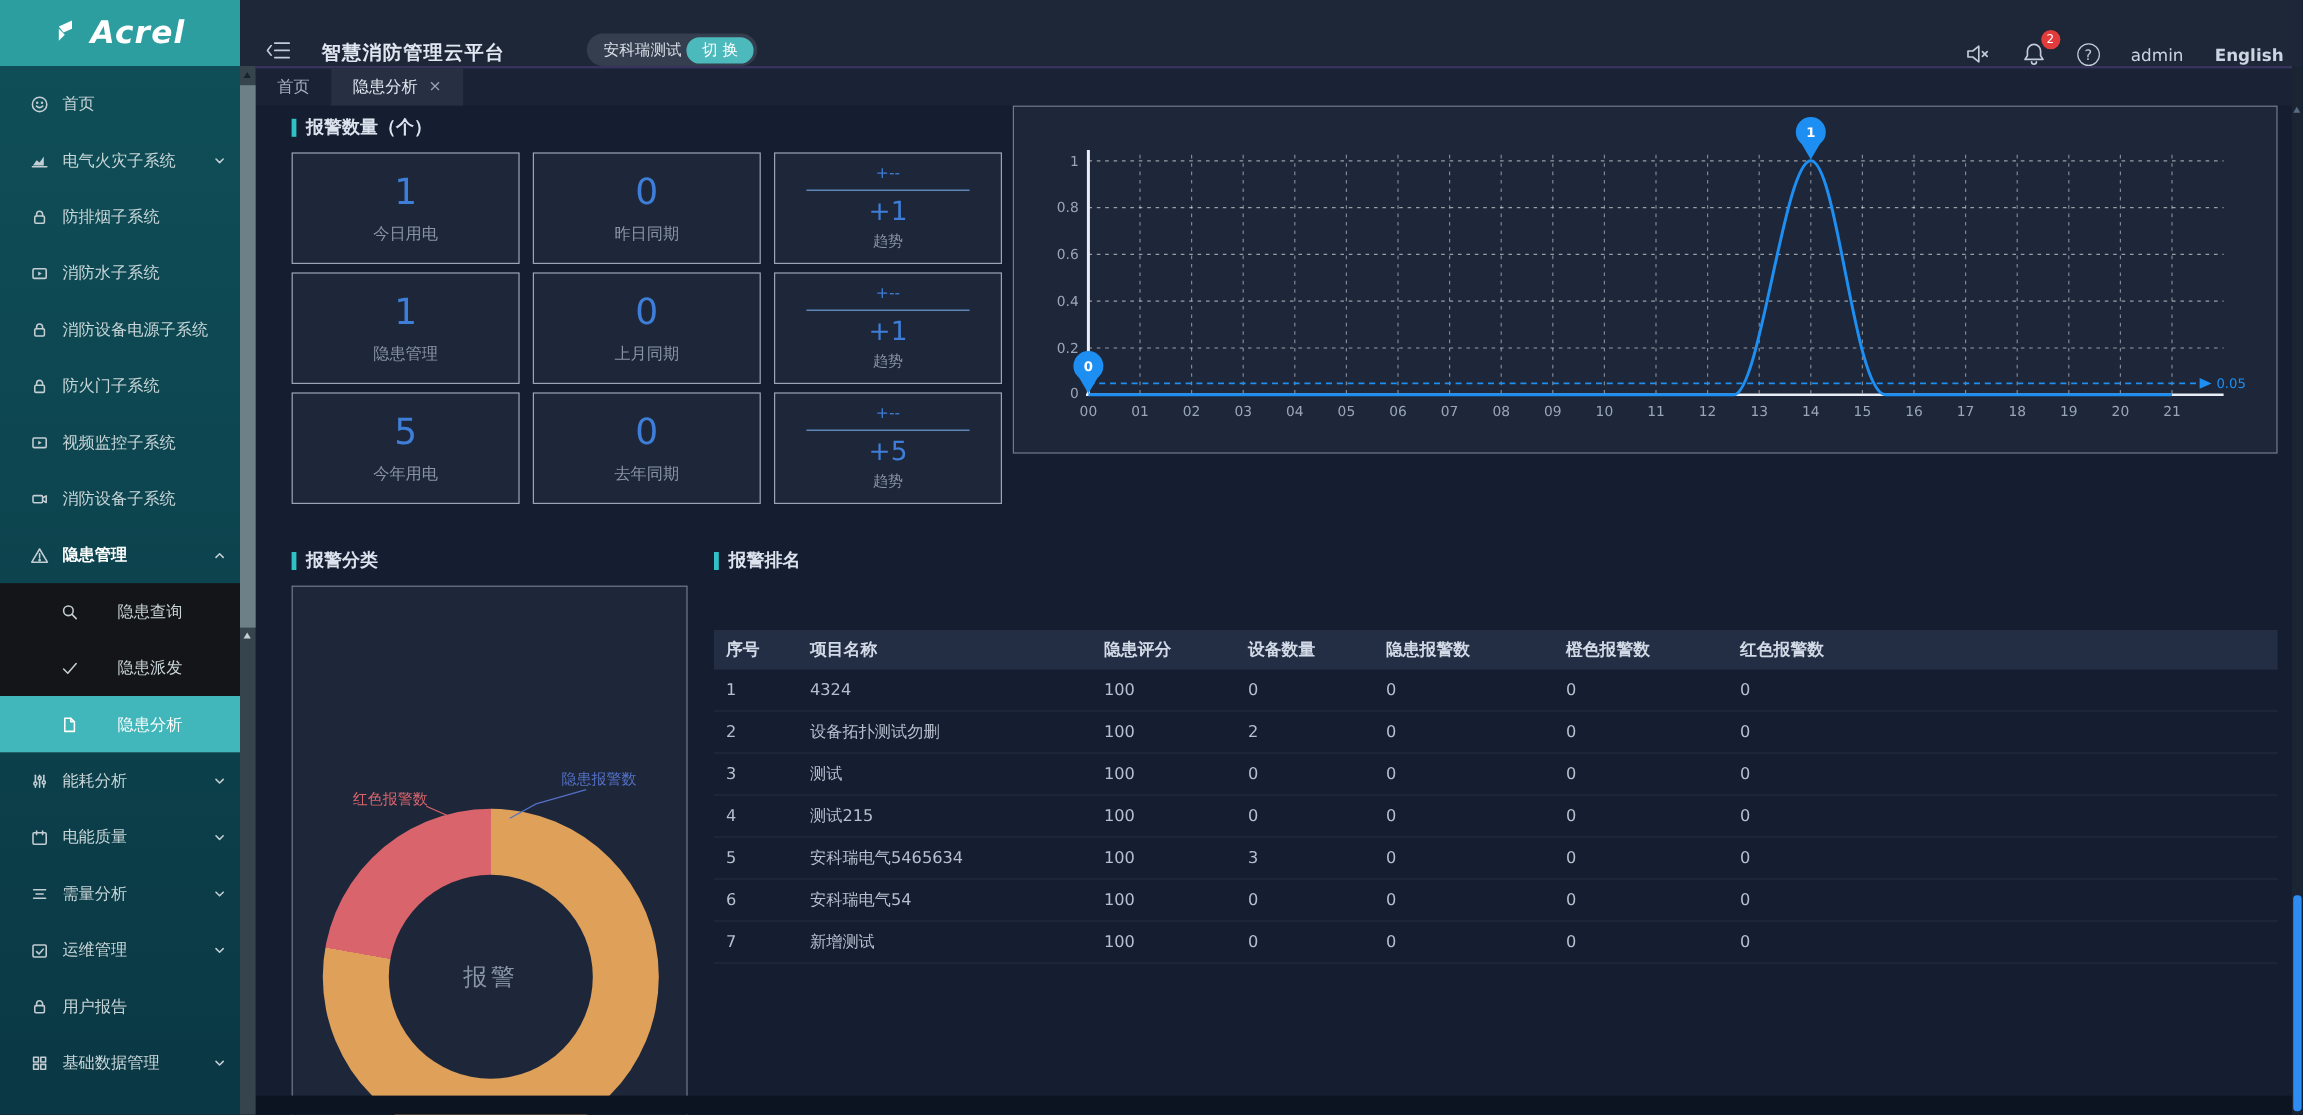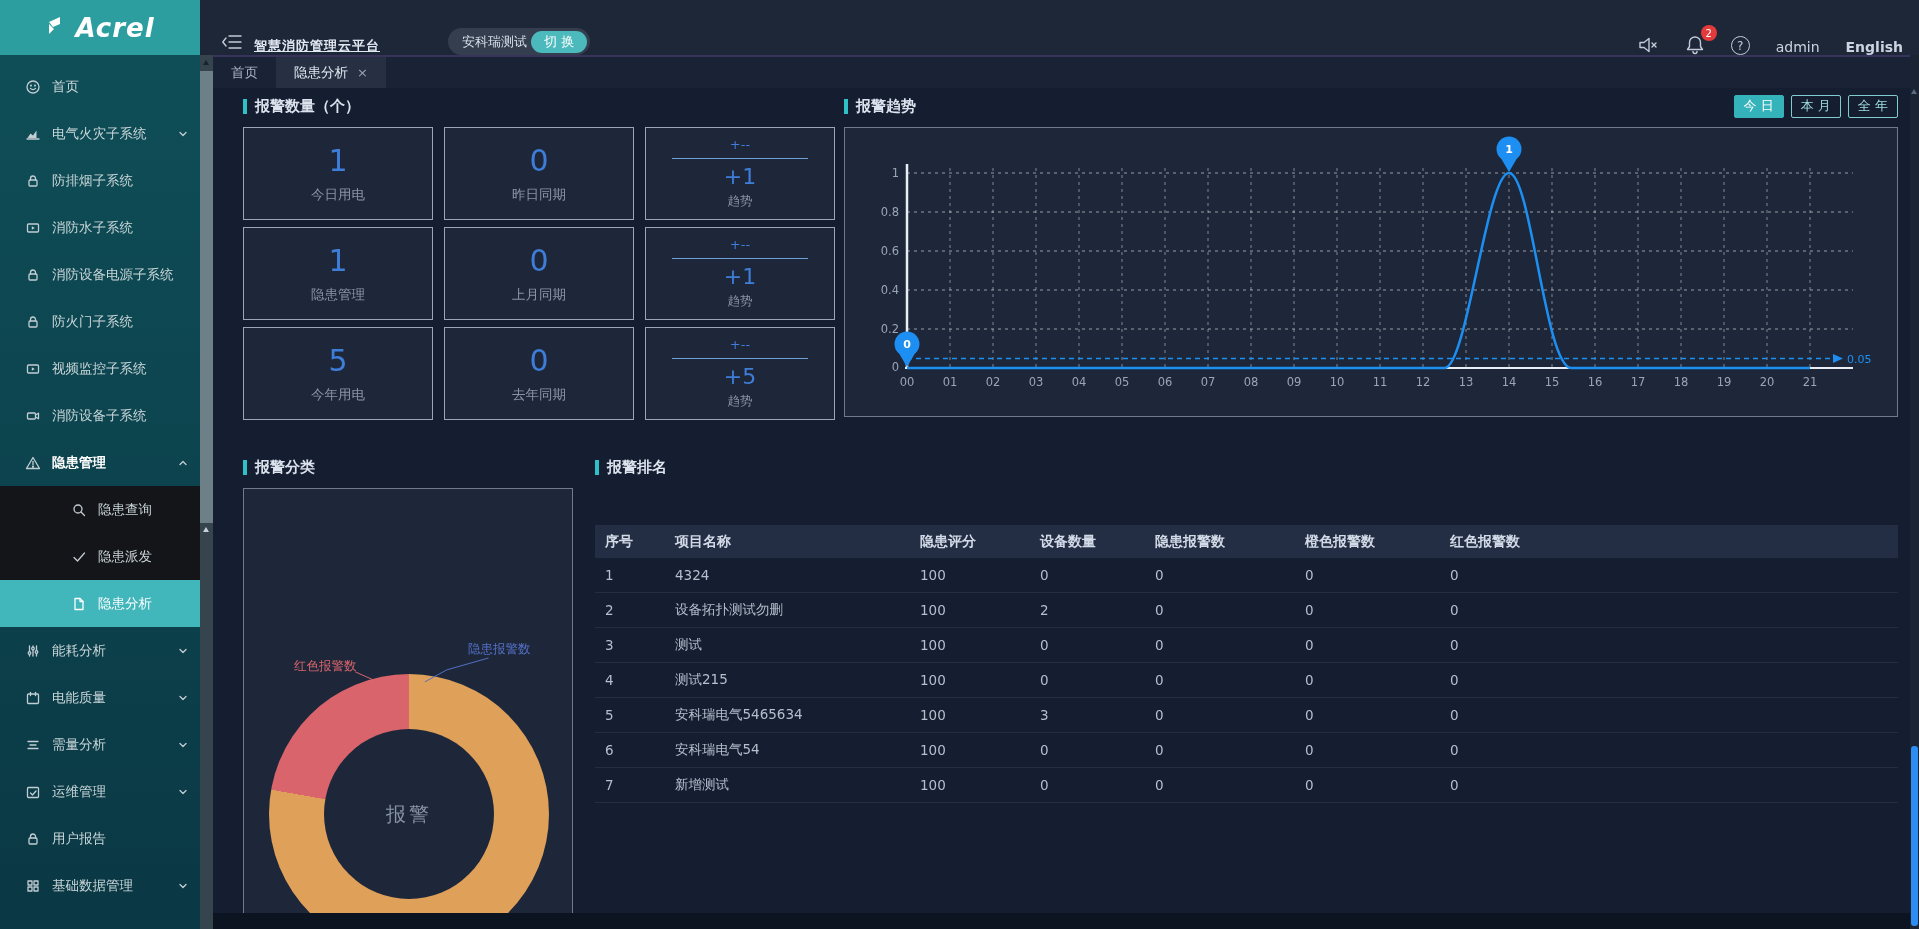--- a/index.html
+++ b/index.html
@@ -7,21 +7,21 @@
     font-family:"DejaVu Sans", sans-serif; }
   .app { position:relative; width:1919px; height:929px; background:#151e30; }
 
   
   header { position:absolute; top:0; left:0; right:0; height:55px; background:#1d2738;
     display:flex; align-items:flex-end; z-index:30; }
   .logo-block { width:200px; height:55px; background:#2d9ea0; display:flex; align-items:center;
     justify-content:center; gap:6px; flex:none; }
   .logo-text { color:#fff; font-size:26px; font-weight:bold; font-style:italic; letter-spacing:1px; }
   .collapse-btn { margin-left:22px; cursor:pointer; }
-  .app-title { color:#e2e8f2; font-size:13px; font-weight:bold; margin-left:12px; letter-spacing:1px;text-decoration:underline; }
+  .app-title { color:#e2e8f2; font-size:16px; font-weight:bold; margin-left:26px; letter-spacing:1px; }
   .proj-pill { margin-left:68px; background:#343e4e; border-radius:15px; height:27px;
     display:flex; align-items:center; padding:2px 3px 2px 14px; gap:4px; }
   .proj-name { color:#d9dfe9; font-size:13px; }
   .switch-btn { background:#4cb9bd; color:#fff; border:none; border-radius:12px; height:22px;
     padding:0 13px; font-size:13px; cursor:pointer; font-family:inherit; }
   .h-spacer { flex:1; }
   .h-icon { position:relative; margin-right:26px; cursor:pointer; display:flex; align-items:center; }
   .badge { position:absolute; top:-9px; right:-12px; background:#e23b3b; color:#fff; font-size:10px;
     min-width:16px; height:16px; border-radius:9px; display:flex; align-items:center; justify-content:center; padding:0 3px; }
   .help-circle { width:19px; height:19px; border:1.4px solid #c3cbd8; border-radius:50%;
@@ -33,21 +33,21 @@
   .sidebar { position:absolute; top:55px; left:0; width:200px; bottom:0; overflow:hidden;
     background:linear-gradient(180deg,#0f4e57 0%,#0c424d 55%,#0a3844 100%); z-index:20; }
   .menu { list-style:none; padding-top:8px; }
   .m-item { height:47px; display:flex; align-items:center; padding-left:25px; position:relative;
     color:#c9d6d9; font-size:13.5px; cursor:pointer; white-space:nowrap; }
   .m-item .icon { width:16px; height:16px; margin-right:11px; flex:none; }
   .m-item.parent-active { color:#ffffff; font-weight:bold; }
   .chev { position:absolute; right:12px; width:10px; height:10px; }
   .chev svg { display:block; }
   .submenu { background:#141518; }
-  .submenu .m-item { padding-left:71px; }
+  .submenu .m-item { padding-left:50px;gap:21px; }
   .submenu .m-item.active { background:#41b6bb; color:#fff; }
 
   
   .side-scroll { position:absolute; top:55px; left:200px; width:13px; bottom:0; background:#36444e; z-index:21; cursor:pointer; }
   .side-scroll .thumb { position:absolute; top:16px; left:0; width:13px; height:452px; background:#6e8087; }
   .tri-up-dark { position:absolute; top:5px; left:3px; width:0; height:0;
     border-left:3.5px solid transparent; border-right:3.5px solid transparent; border-bottom:5px solid #16242b; }
   .tri-up-light { position:absolute; top:472px; left:3px; width:0; height:0;
     border-left:3.5px solid transparent; border-right:3.5px solid transparent; border-bottom:5px solid #c4d2d6; }
 
@@ -414,31 +414,20 @@
             <div class="stat-card">
               <div class="trend-top">+--</div>
               <div class="trend-divider"></div>
               <div class="trend-value">+5</div>
               <div class="trend-label">趋势</div>
             </div>
           </div>
         </div>
 
         <div class="col-trend">
-          <div class="sec-title-row">
-            <div class="sec-title" style="margin:0;">
-              <span class="bar"></span>
-              <span>报警趋势</span>
-            </div>
-            <div class="range-btns">
-              <button class="range-btn active">今 日</button>
-              <button class="range-btn">本 月</button>
-              <button class="range-btn">全 年</button>
-            </div>
-          </div>
           <div class="panel chart-panel">
             <svg viewBox="0 0 1052 288" preserveAspectRatio="none">
 
               <g stroke="rgba(255,255,255,0.55)" stroke-width="1" stroke-dasharray="3,4">
                 <line x1="62" y1="45" x2="1008" y2="45"></line>
                 <line x1="62" y1="84" x2="1008" y2="84"></line>
                 <line x1="62" y1="123" x2="1008" y2="123"></line>
                 <line x1="62" y1="162" x2="1008" y2="162"></line>
                 <line x1="62" y1="201" x2="1008" y2="201"></line>
               </g>

